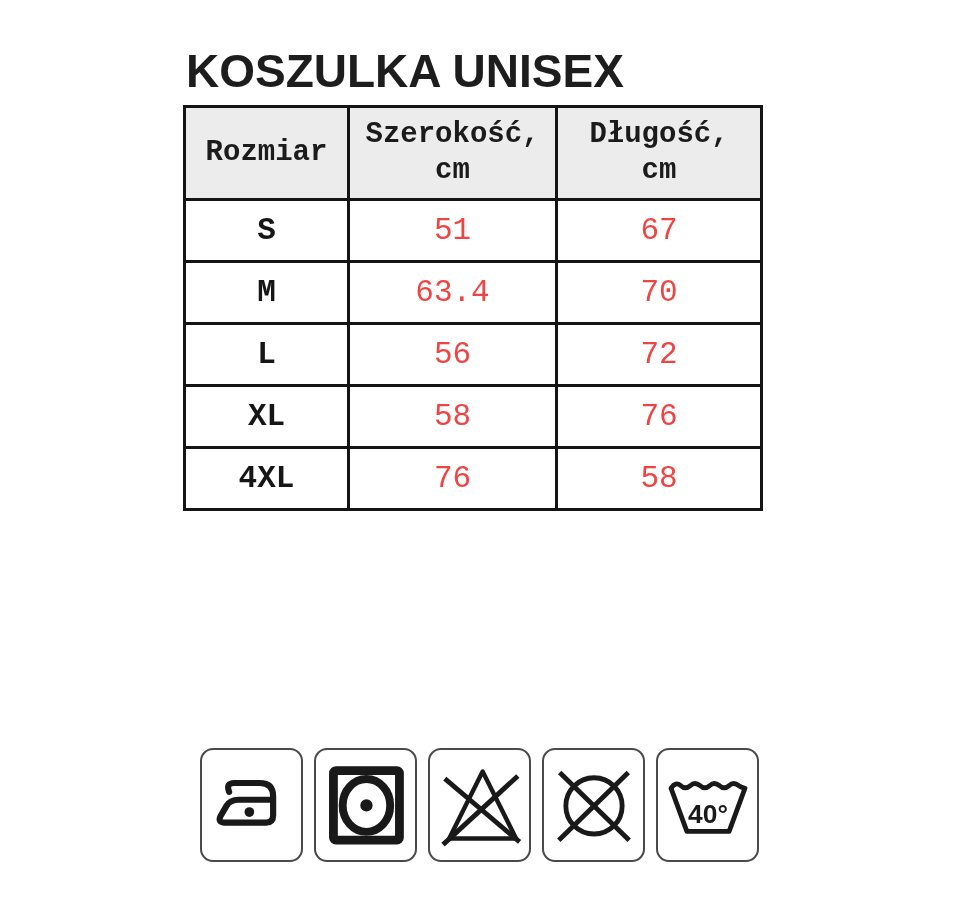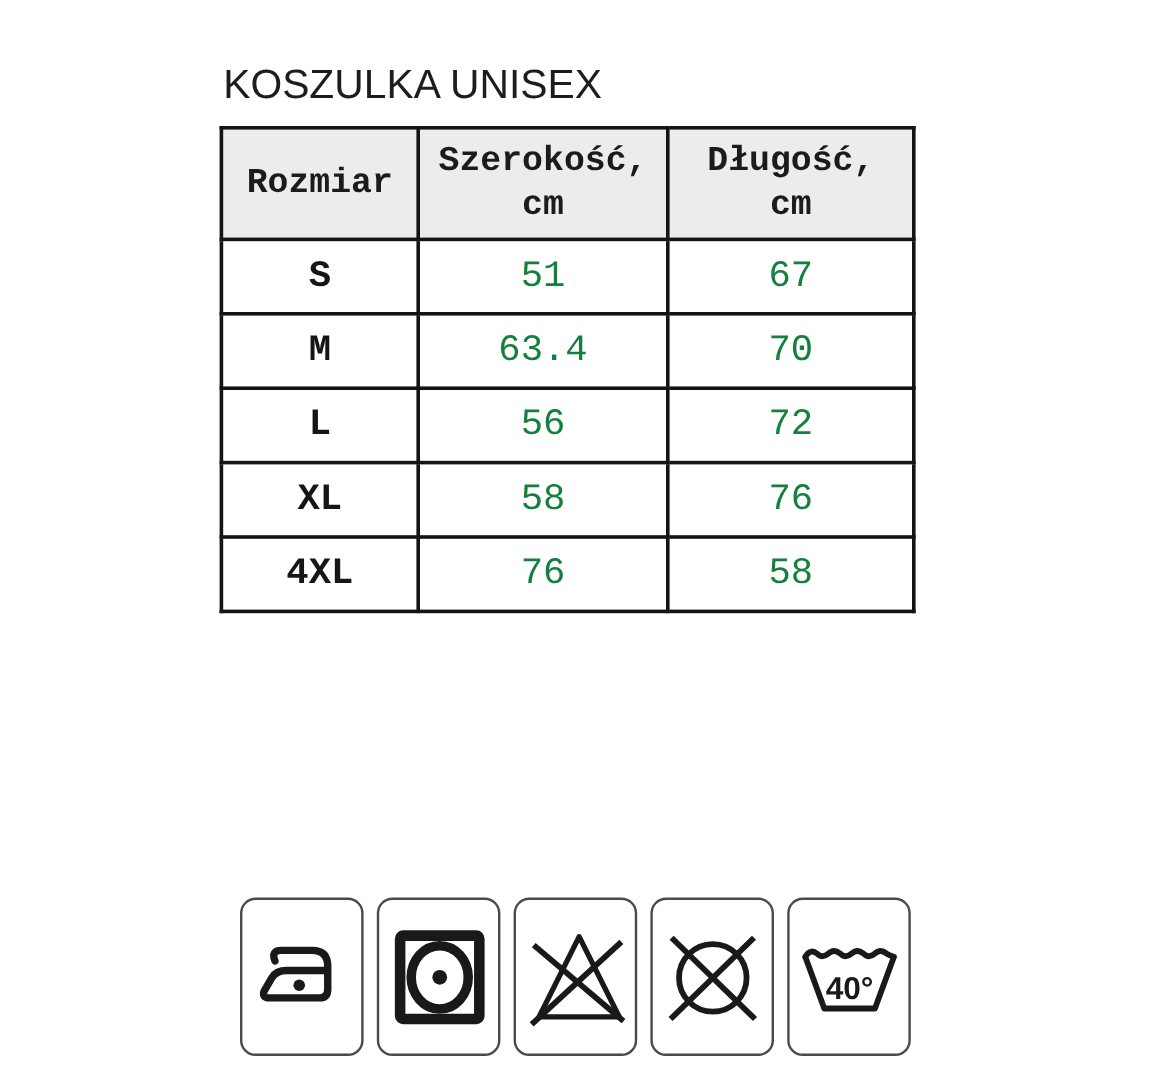--- a/index.html
+++ b/index.html
@@ -12,23 +12,23 @@
     background: #ffffff;
     position: relative;
     font-family: "Liberation Sans", sans-serif;
     color: #1b1b1b;
     overflow: hidden;
   }
   .title {
     position: absolute;
     left: 186px;
     top: 48px;
-    font-size: 34px;
+    font-size: 46px;
     line-height: 46px;
-    font-weight: normal;
+    font-weight: bold;
     color: #1d1d1d;
     white-space: nowrap;
   }
   table.size-table {
     position: absolute;
     left: 183px;
     top: 105px;
     width: 577px;
     border-collapse: collapse;
     table-layout: fixed;
@@ -48,36 +48,36 @@
     line-height: 36px;
     color: #1b1b1b;
   }
   .size-table thead th span {
     display: block;
   }
   .size-table tbody td {
     height: 59px;
     font-size: 31px;
     background: #ffffff;
-    color: #15803d;
+    color: #ef4444;
   }
   .size-table tbody td.size-cell {
     font-weight: bold;
     color: #161616;
   }
   .care-row {
     position: absolute;
     left: 200px;
     top: 748px;
     display: flex;
     gap: 11px;
   }
   .care-box {
     width: 103px;
-    height: 132px;
+    height: 114px;
     box-sizing: border-box;
     background: #ffffff;
     border: 2.5px solid #4a4a4a;
     border-radius: 13px;
     display: flex;
     align-items: center;
     justify-content: center;
   }
   .care-box svg {
     display: block;

